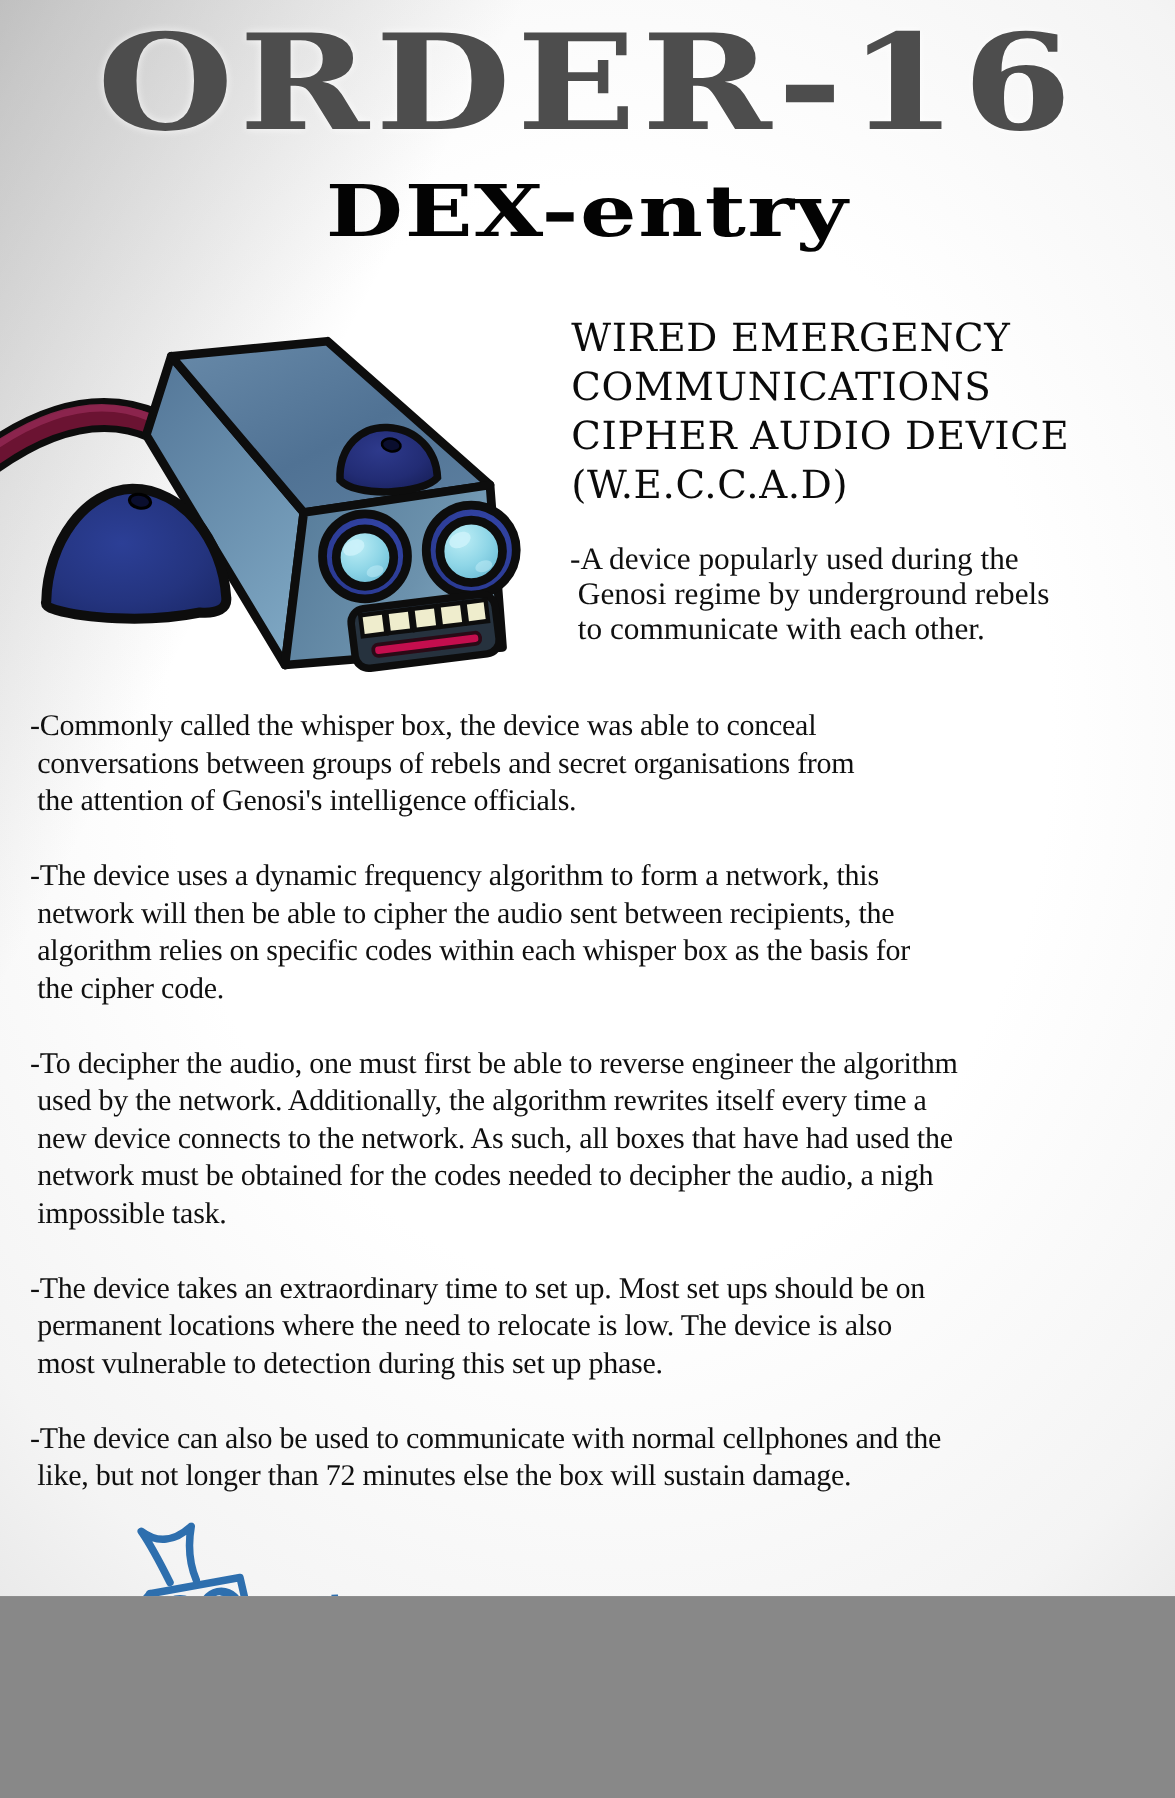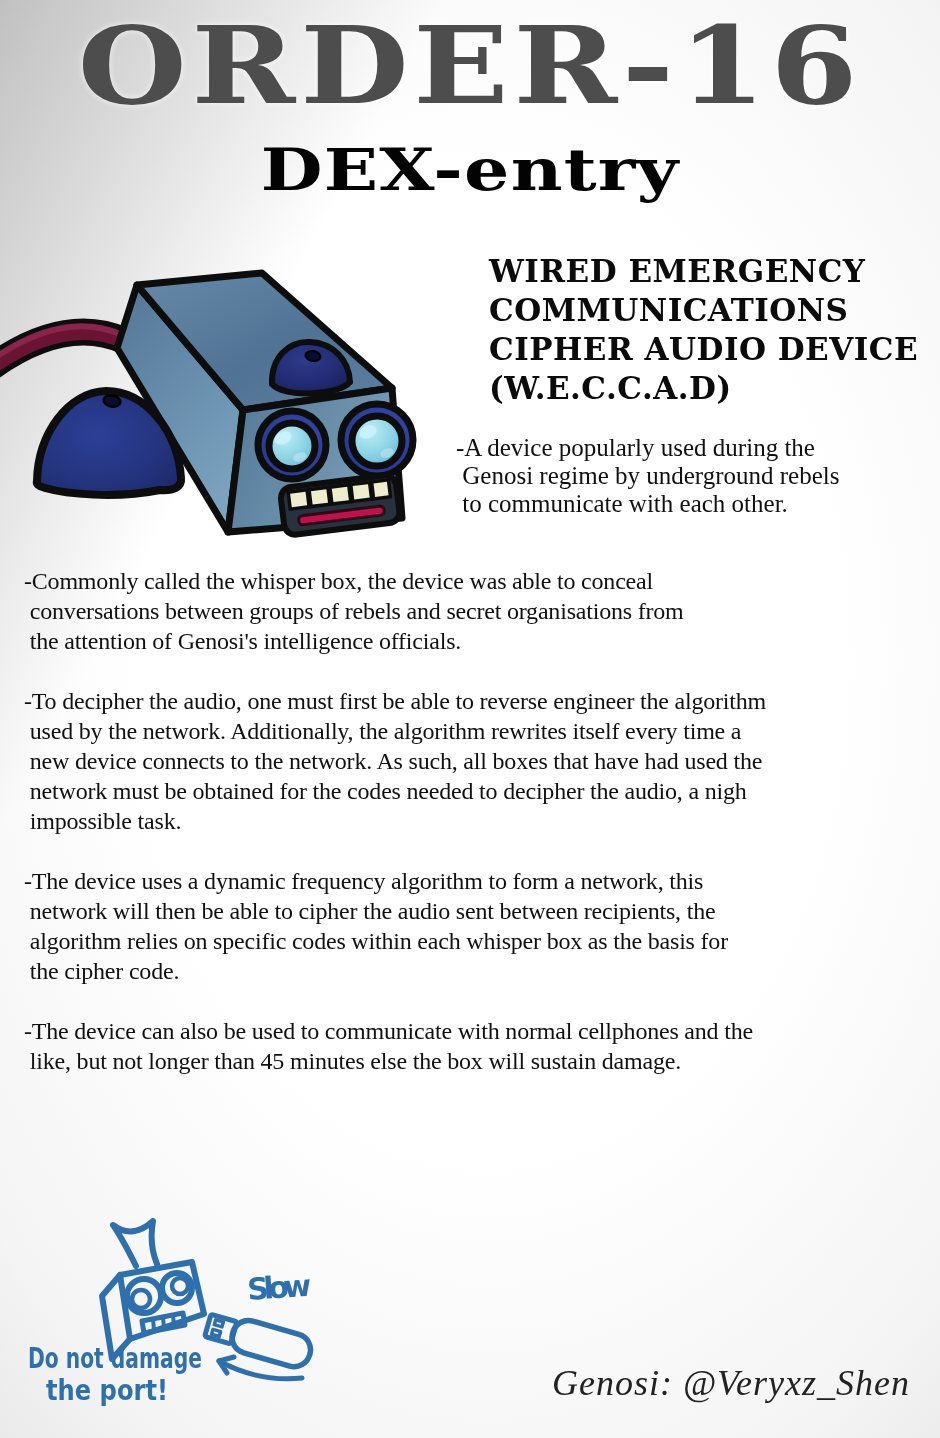--- a/index.html
+++ b/index.html
@@ -1,18 +1,18 @@
 <!DOCTYPE html>
 <html><head>
 <meta charset="utf-8">
 <style>
   html,body{margin:0;padding:0;background:#888;}
   .page{
     position:relative;
-    width:940px;height:1438px;
+    width:940px;height:1277px;
     margin:0 auto;
     overflow:hidden;
     font-family:"Liberation Serif",serif;
     background:
       linear-gradient(118deg, rgba(120,120,120,.40) 0%, rgba(255,255,255,0) 26%),
       radial-gradient(ellipse 125% 115% at 52% 46%, #ffffff 30%, #f4f4f4 54%, #dddddd 74%, #a6a6a6 100%);
   }
   .page-title{
     position:absolute;top:8px;left:0;width:100%;
     text-align:center;
@@ -27,24 +27,23 @@
     text-align:center;
     font-family:"DejaVu Serif","Liberation Serif",serif;
     font-weight:bold;font-size:57px;line-height:1.2;
     color:#030303;letter-spacing:1px;
     transform:scaleX(1.25);transform-origin:center;
   }
   .device-art{position:absolute;left:0;top:240px;width:460px;height:320px;}
   .stencil-heading{
     position:absolute;left:457px;top:252px;width:440px;
     font-family:"DejaVu Serif","Liberation Serif",serif;
-    font-weight:bold;font-size:31px;line-height:39px;
+    font-weight:normal;font-size:31px;line-height:39px;
     letter-spacing:.5px;color:#0b0b0b;
     white-space:pre-line;
-    margin-left:32px;
   }
   .intro-para{
     position:absolute;left:456px;top:434px;width:470px;
     font-size:25px;line-height:28px;color:#101010;
     white-space:pre-wrap;
   }
   .body-text{
     position:absolute;left:24px;top:566px;width:912px;
     font-size:24px;line-height:30px;color:#101010;
     letter-spacing:-0.2px;
@@ -162,31 +161,34 @@
 CIPHER AUDIO DEVICE
 (W.E.C.C.A.D)</div>
   <div class="intro-para">-A device popularly used during the
  Genosi regime by underground rebels
  to communicate with each other.</div>
 
   <div class="body-text">
     <p>-Commonly called the whisper box, the device was able to conceal
  conversations between groups of rebels and secret organisations from
  the attention of Genosi's intelligence officials.</p>
+    <p>-The device uses a dynamic frequency algorithm to form a network, this
+ network will then be able to cipher the audio sent between recipients, the
+ algorithm relies on specific codes within each whisper box as the basis for
+ the cipher code.</p>
     <p>-To decipher the audio, one must first be able to reverse engineer the algorithm
  used by the network. Additionally, the algorithm rewrites itself every time a
  new device connects to the network. As such, all boxes that have had used the
  network must be obtained for the codes needed to decipher the audio, a nigh
  impossible task.</p>
-    <p>-The device uses a dynamic frequency algorithm to form a network, this
- network will then be able to cipher the audio sent between recipients, the
- algorithm relies on specific codes within each whisper box as the basis for
- the cipher code.</p>
+    <p>-The device takes an extraordinary time to set up. Most set ups should be on
+ permanent locations where the need to relocate is low. The device is also
+ most vulnerable to detection during this set up phase.</p>
     <p>-The device can also be used to communicate with normal cellphones and the
- like, but not longer than 45 minutes else the box will sustain damage.</p>
+ like, but not longer than 72 minutes else the box will sustain damage.</p>
   </div>
 
   <div class="doodle">
     <svg width="340" height="205" viewBox="0 0 340 205">
       <g fill="none" stroke="#2e6fae" stroke-width="6" stroke-linecap="round" stroke-linejoin="round">
 
         <g>
           <path d="M 100,57 L 172,44 L 184,96 L 110,121 Z"></path>
           <path d="M 100,57 L 82,78 L 92,141 L 110,121"></path>
           <circle cx="124" cy="78" r="17"></circle>

